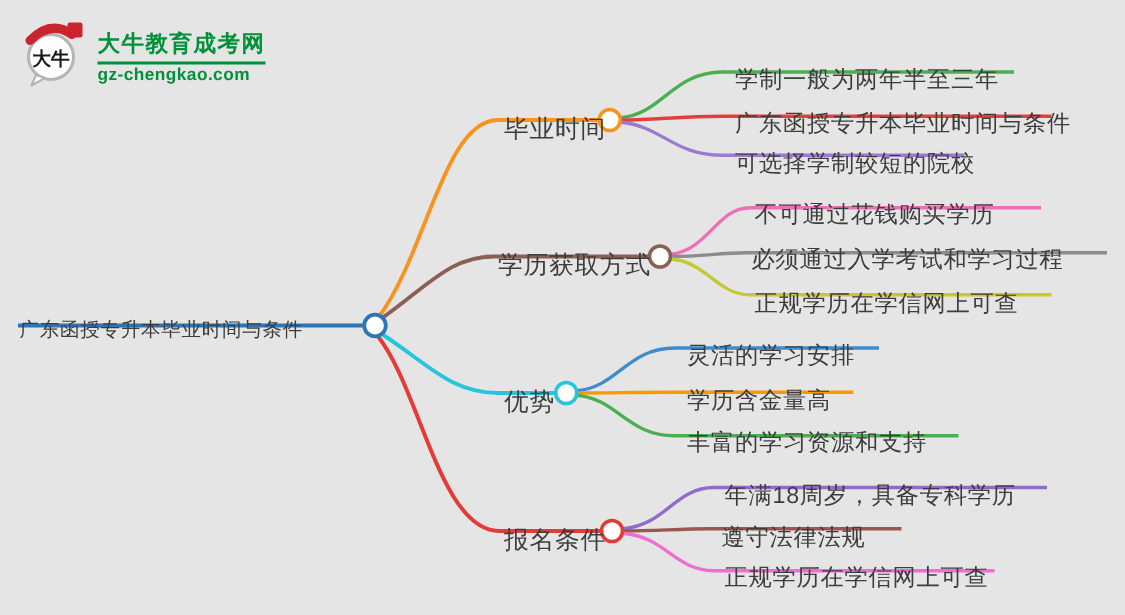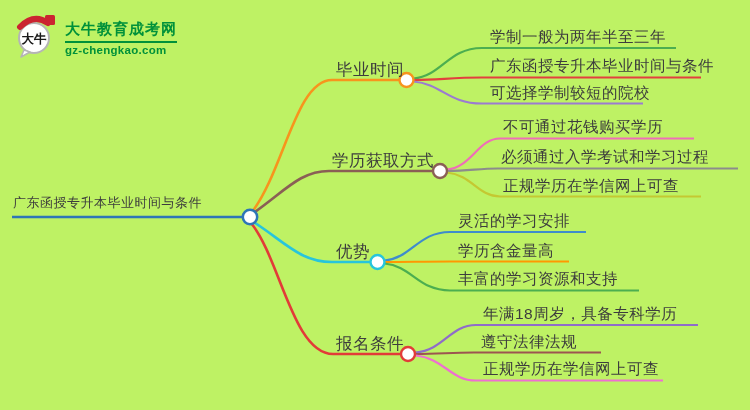--- a/index.html
+++ b/index.html
@@ -1,23 +1,24 @@
 <!DOCTYPE html>
 <html><head>
 <meta charset="utf-8">
 <style>
   html,body{margin:0;padding:0;background:#fff;}
   .stage{
-    position:relative;width:750px;height:410px;background:#bef264;overflow:hidden;
+    position:relative;width:750px;height:410px;background:#e5e5e5;overflow:hidden;
     font-family:"Liberation Sans","DejaVu Sans",sans-serif;
   }
   .wires{position:absolute;left:0;top:0;width:750px;height:410px;}
   .node{
     position:absolute;color:#3d3d3d;white-space:nowrap;line-height:1.15;
     letter-spacing:0.5px;
+    margin-top:17px;
   }
   .node.root{font-size:13px;}
   .node.branch{font-size:16.5px;}
   .node.child{font-size:15.5px;}
   
   .logo{position:absolute;left:13px;top:10px;display:flex;align-items:flex-start;gap:6px;cursor:pointer;}
   .logo-text{padding-top:10px;}
   .logo-title{font-size:15px;font-weight:bold;color:#00913a;letter-spacing:1px;}
   .logo-sep{height:2px;background:#00913a;margin:2px 0 1px 0;width:100%;}
   .logo-url{font-size:11.5px;font-weight:bold;color:#00913a;letter-spacing:0.3px;}

